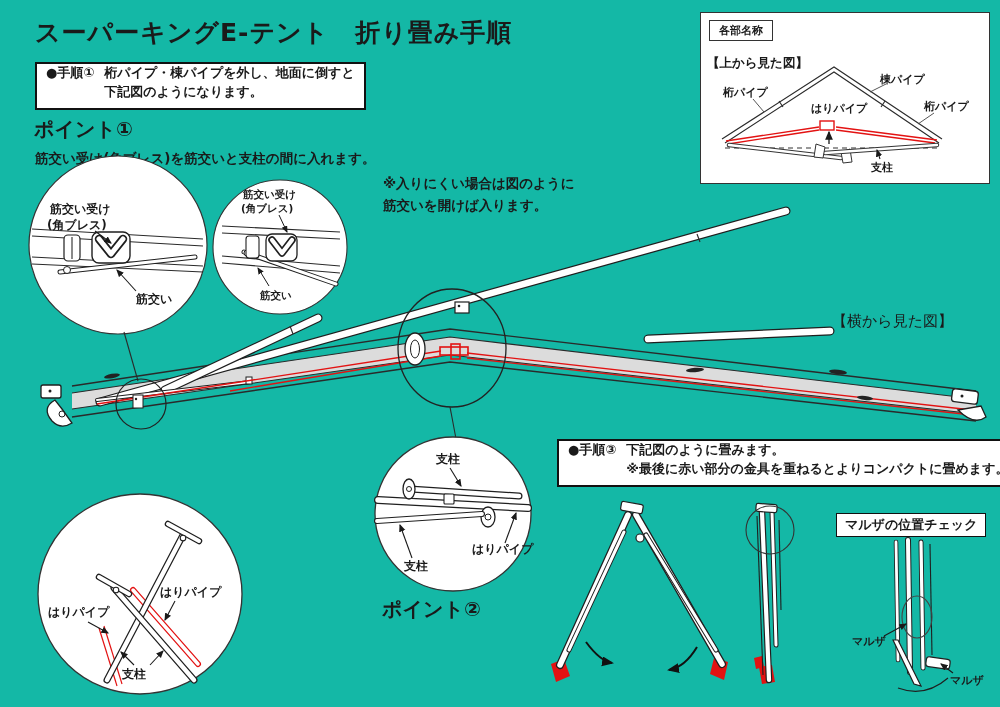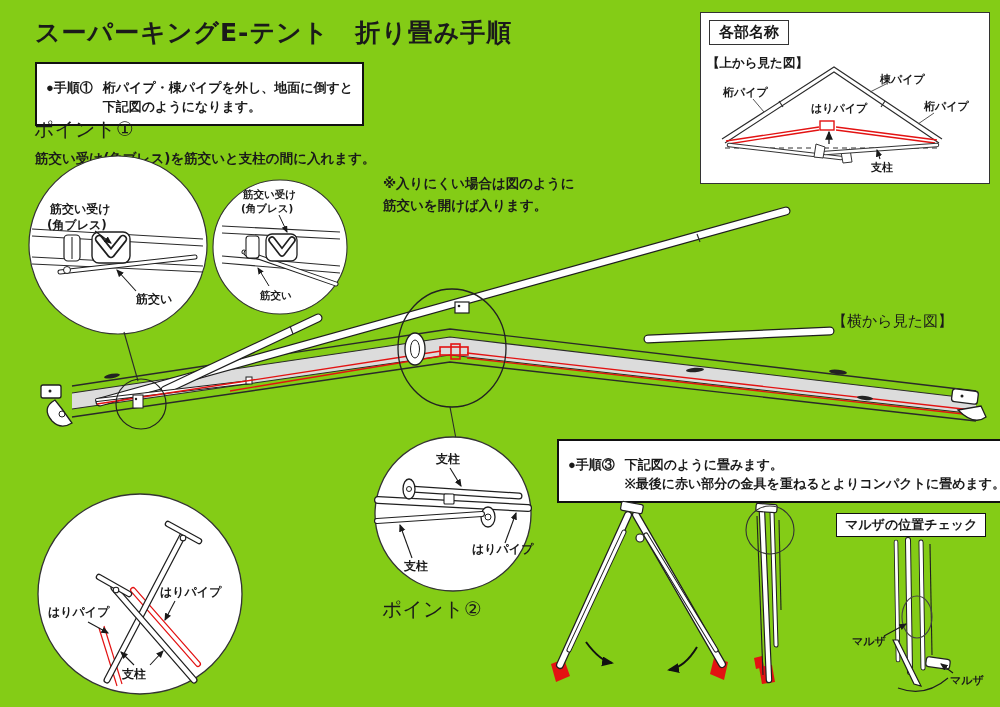--- a/index.html
+++ b/index.html
@@ -1,34 +1,34 @@
 <!DOCTYPE html>
 <html><head>
 <meta charset="utf-8">
 <style>
   html,body{margin:0;padding:0;background:#f2f2f2;}
   #canvas{
-    position:relative;width:1000px;height:707px;background:#84cc16;
+    position:relative;width:1000px;height:707px;background:#14b8a6;
     font-family:"DejaVu Sans","Liberation Sans",sans-serif;color:#1a1a1a;
     overflow:hidden;margin:0 auto;
   }
   .abs{position:absolute;}
   .page-title{font-size:25px;font-weight:700;letter-spacing:1px;}
   .step-box{
     position:absolute;display:flex;gap:10px;align-items:flex-start;
-    border:2px solid #111;background:#fff;padding:16px 9px 6px;
-    font-size:13px;font-weight:700;line-height:1.45;white-space:nowrap;font-family:Liberation Mono, monospace;
+    border:2px solid #111;background:#fff;padding:0 9px 6px;
+    font-size:13px;font-weight:700;line-height:1.45;white-space:nowrap;
   }
   .step-label{flex:0 0 auto;}
-  .heading{position:absolute;font-size:20px;font-weight:400;}
+  .heading{position:absolute;font-size:20px;font-weight:700;}
   .body-text{position:absolute;font-size:13.5px;font-weight:600;line-height:1.55;white-space:nowrap;}
   .note-text{position:absolute;font-size:13.5px;font-weight:600;line-height:1.6;white-space:nowrap;}
   .view-label{position:absolute;font-size:15px;font-weight:400;}
   .parts-panel{position:absolute;left:700px;top:12px;width:288px;height:170px;border:1.5px solid #333;background:#fff;}
-  .parts-title{position:absolute;left:8px;top:7px;border:1.2px solid #333;padding:2px 9px;font-size:15px;font-weight:700;}
+  .parts-title{position:absolute;left:8px;top:7px;border:1.2px solid #333;padding:2px 9px;font-size:11px;font-weight:700;}
   .parts-view{position:absolute;left:6px;top:42px;font-size:12.5px;font-weight:700;}
   .maruza-box{position:absolute;border:1.5px solid #111;background:#fff;padding:2px 8px;font-size:13px;font-weight:700;white-space:nowrap;}
   svg{position:absolute;overflow:visible;}
   svg text{font-family:"DejaVu Sans","Liberation Sans",sans-serif;font-weight:600;fill:#1a1a1a;}
   .t12{font-size:12px;} .t11{font-size:11px;} .t10{font-size:10.5px;}
   .pl{stroke:#2a2a2a;stroke-width:1.1;fill:none;}
   .pl2{stroke:#2a2a2a;stroke-width:1.3;fill:none;}
   .thin{stroke:#444;stroke-width:0.9;fill:none;}
   .red{stroke:#e31212;fill:none;}
 </style>

